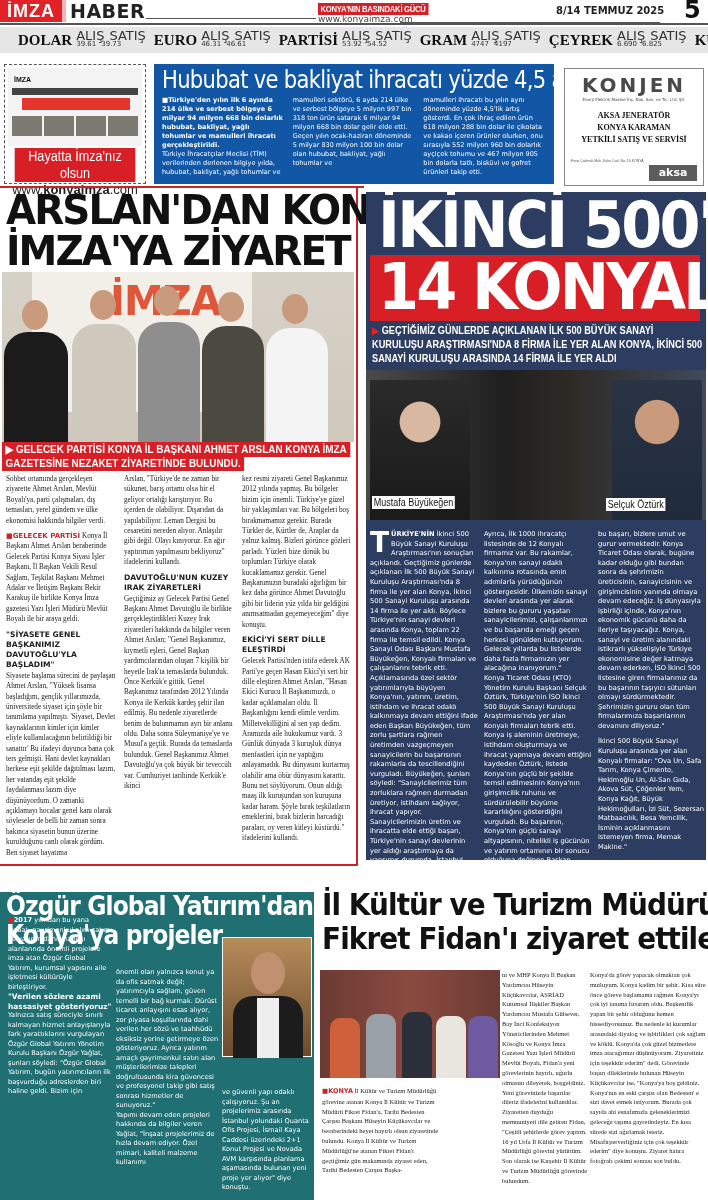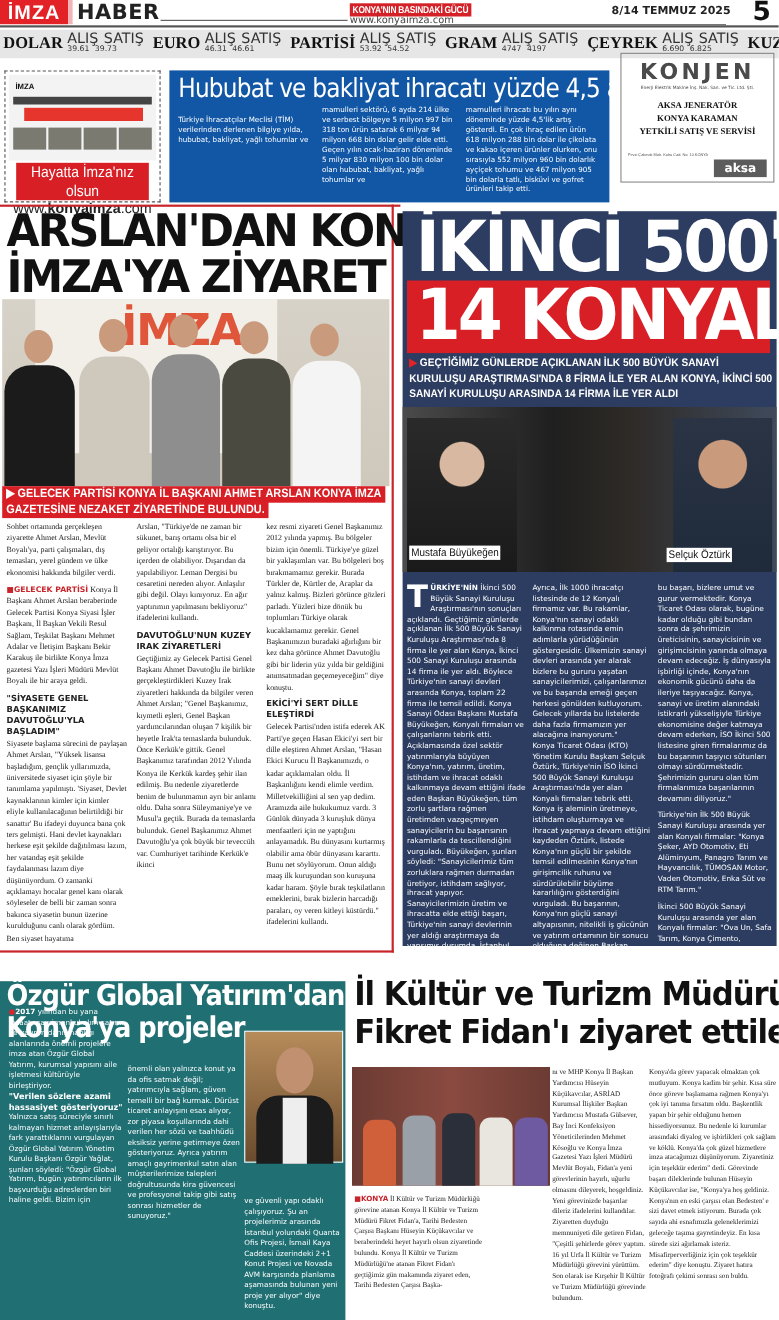--- a/index.html
+++ b/index.html
@@ -10,21 +10,21 @@
   .logo-pink{left:62px;top:0;width:4px;height:22px;background:#f5b3b5}
   .section-title{left:70px;top:0;font:bold 19px "DejaVu Sans",sans-serif;color:#222;letter-spacing:0.5px}
   .header-line{left:146px;top:18px;width:170px;border-top:1px solid #555}
   .slogan{left:318px;top:3px;background:#d42027;color:#fff;font:bold 9px "Liberation Sans",sans-serif;padding:1px 3px;letter-spacing:-0.3px;transform:scaleX(0.85);transform-origin:left}
   .site-url{left:318px;top:14px;font:9px "DejaVu Sans",sans-serif;color:#444}
   .header-line2{left:400px;top:22px;width:260px;border-top:1px solid #555}
   .date{left:556px;top:5px;font:bold 10px "DejaVu Sans",sans-serif;color:#222}
   .page-num{left:684px;top:-4px;font:bold 24px "DejaVu Sans",sans-serif}
   .top-rule{left:0;top:23px;width:708px;border-top:2px solid #555}
   
-  .cur-bar{left:0;top:27px;width:708px;height:26px;background:#e6e6e6;display:flex;padding-left:3px}
+  .cur-bar{left:0;top:27px;width:708px;height:26px;background:#e6e6e6;display:flex;padding-left:18px}
   .cur{display:flex;align-items:center;margin-right:8px}
   .cur-name{font:bold 15px "Liberation Serif",serif;margin-right:4px}
   .cur-vals{display:flex;flex-direction:column;font:7px "DejaVu Sans",sans-serif;line-height:9px;color:#333}
   .cur-vals .lbl{font-size:13px}
   .cur-vals .row{display:flex;gap:5px}
   
   .ad-left{left:4px;top:64px;width:142px;height:120px;border:1px dashed #555;padding:3px}
   .ad-mock{width:134px;height:78px;background:#f3f3f3;position:relative}
   .ad-mock .m-logo{position:absolute;left:6px;top:8px;font:bold 7px "Liberation Sans",sans-serif}
   .ad-mock .m-bar{position:absolute;left:4px;top:20px;width:126px;height:7px;background:#444}
@@ -34,21 +34,21 @@
   .ad-slogan{margin-top:2px;background:#d81f26;color:#fff;font:14px "Liberation Sans",sans-serif;text-align:center;transform:scaleX(0.9);line-height:17px}
   .ad-url{text-align:center;font:13px "Liberation Sans",sans-serif;color:#222}
   .ad-url b{font-weight:bold}
   
   .hub{left:154px;top:64px;width:400px;height:120px;background:#1157a6;color:#fff;padding:2px 8px}
   .hub h2{font:24px "DejaVu Sans",sans-serif;letter-spacing:-0.8px;transform:scaleX(0.88);transform-origin:left;white-space:nowrap;line-height:28px}
   .hub-cols{display:flex;gap:8px;font:6.5px "DejaVu Sans",sans-serif;line-height:9px;margin-top:2px}
   .hub-cols div{flex:1}
   .hub-cols b{font-weight:bold}
   
-  .konjen{left:564px;top:48px;width:140px;height:118px;border:1px solid #888;text-align:center;padding:4px}
+  .konjen{left:564px;top:68px;width:140px;height:118px;border:1px solid #888;text-align:center;padding:4px}
   .konjen .k-logo{font:bold 20px "DejaVu Sans",sans-serif;color:#4a4a4a;letter-spacing:3px}
   .konjen .k-sub{font:4px "DejaVu Sans",sans-serif;color:#444;margin-bottom:8px}
   .konjen .k-text{font:bold 8px "Liberation Serif",serif;line-height:12px}
   .konjen .k-small{position:absolute;left:6px;top:90px;font:3.5px sans-serif;color:#555;text-align:left;width:74px;line-height:5px}
   .konjen .k-aksa{position:absolute;right:6px;top:96px;width:48px;height:16px;background:#5c5c5c;color:#fff;font:bold 11px "DejaVu Sans",sans-serif;line-height:16px}
   
   .red-rule{left:0;top:186px;width:364px;border-top:2px solid #c8252b}
   .red-box-left{left:0;top:186px;width:358px;height:680px;border-right:2px solid #c8252b;border-bottom:2px solid #c8252b}
   
   .arslan-h{left:6px;top:190px;font:bold 41px "DejaVu Sans",sans-serif;letter-spacing:-2px;line-height:41px;transform:scaleX(0.95);transform-origin:left;white-space:nowrap}
@@ -194,21 +194,21 @@
         <div></div>
       </div>
   </div>
   <div class="ad-slogan">Hayatta İmza'nız olsun</div>
   <div class="ad-url"><span>www.</span><b>konyaimza</b><span>.com</span></div>
 </div>
 
 <div class="abs hub">
   <h2>Hububat ve bakliyat ihracatı yüzde 4,5 arttı</h2>
   <div class="hub-cols">
-    <div><br><span>Türkiye İhracatçılar Meclisi (TİM) verilerinden derlenen bilgiye yılda, hububat, bakliyat, yağlı tohumlar ve</span></div>
+    <div><b>■<span>Türkiye'den yılın ilk 6 ayında 214 ülke ve serbest bölgeye 6 milyar 94 milyon 668 bin dolarlık hububat, bakliyat, yağlı tohumlar ve mamulleri ihracatı gerçekleştirildi.</span></b><br><span>Türkiye İhracatçılar Meclisi (TİM) verilerinden derlenen bilgiye yılda, hububat, bakliyat, yağlı tohumlar ve</span></div>
     <div>mamulleri sektörü, 6 ayda 214 ülke ve serbest bölgeye 5 milyon 997 bin 318 ton ürün satarak 6 milyar 94 milyon 668 bin dolar gelir elde etti. Geçen yılın ocak-haziran döneminde 5 milyar 830 milyon 100 bin dolar olan hububat, bakliyat, yağlı tohumlar ve</div>
     <div>mamulleri ihracatı bu yılın aynı döneminde yüzde 4,5'lik artış gösterdi. En çok ihraç edilen ürün 618 milyon 288 bin dolar ile çikolata ve kakao içeren ürünler olurken, onu sırasıyla 552 milyon 960 bin dolarlık ayçiçek tohumu ve 467 milyon 905 bin dolarla tatlı, bisküvi ve gofret ürünleri takip etti.</div>
   </div>
 </div>
 
 <div class="abs konjen">
   <div class="k-logo">KONJEN</div>
   <div class="k-sub">Enerji Elektrik Makine İnş. Nak. San. ve Tic. Ltd. Şti.</div>
   <div class="k-text">AKSA JENERATÖR</div>
   <div class="k-text">KONYA KARAMAN</div>
@@ -271,41 +271,41 @@
 </div>
 <div class="abs ik-text" style="left:370px;top:530px;width:108px">
   <span class="dropcap">T</span><b>ÜRKİYE'NİN</b> <span>İkinci 500 Büyük Sanayi Kuruluşu Araştırması'nın sonuçları açıklandı. Geçtiğimiz günlerde açıklanan İlk 500 Büyük Sanayi Kuruluşu Araştırması'nda 8 firma ile yer alan Konya, İkinci 500 Sanayi Kuruluşu arasında 14 firma ile yer aldı. Böylece Türkiye'nin sanayi devleri arasında Konya, toplam 22 firma ile temsil edildi. Konya Sanayi Odası Başkanı Mustafa Büyükeğen, Konyalı firmaları ve çalışanlarını tebrik etti. Açıklamasında özel sektör yatırımlarıyla büyüyen Konya'nın, yatırım, üretim, istihdam ve ihracat odaklı kalkınmaya devam ettiğini ifade eden Başkan Büyükeğen, tüm zorlu şartlara rağmen üretimden vazgeçmeyen sanayicilerin bu başarısının rakamlarla da tescillendiğini vurguladı. Büyükeğen, şunları söyledi: "Sanayicilerimiz tüm zorluklara rağmen durmadan üretiyor, istihdam sağlıyor, ihracat yapıyor. Sanayicilerimizin üretim ve ihracatta elde ettiği başarı, Türkiye'nin sanayi devlerinin yer aldığı araştırmaya da yansımış durumda. İstanbul Sanayi Odası tarafından açıklanan listelere baktığımızda; İlk 500'de 8, İkinci 500'de ise 14 olmak üzere toplam 22 firmamızla devler liginde yer almanın gururunu yaşıyoruz.</span>
 </div>
 <div class="abs ik-text" style="left:484px;top:530px;width:108px">
   <div>Ayrıca, İlk 1000 ihracatçı listesinde de 12 Konyalı firmamız var. Bu rakamlar, Konya'nın sanayi odaklı kalkınma rotasında emin adımlarla yürüdüğünün göstergesidir. Ülkemizin sanayi devleri arasında yer alarak bizlere bu gururu yaşatan sanayicilerimizi, çalışanlarımızı ve bu başarıda emeği geçen herkesi gönülden kutluyorum. Gelecek yıllarda bu listelerde daha fazla firmamızın yer alacağına inanıyorum."</div>
   <div>Konya Ticaret Odası (KTO) Yönetim Kurulu Başkanı Selçuk Öztürk, Türkiye'nin İSO İkinci 500 Büyük Sanayi Kuruluşu Araştırması'nda yer alan Konyalı firmaları tebrik etti. Konya iş aleminin üretmeye, istihdam oluşturmaya ve ihracat yapmaya devam ettiğini kaydeden Öztürk, listede Konya'nın güçlü bir şekilde temsil edilmesinin Konya'nın girişimcilik ruhunu ve sürdürülebilir büyüme kararlılığını gösterdiğini vurguladı. Bu başarının, Konya'nın güçlü sanayi altyapısının, nitelikli iş gücünün ve yatırım ortamının bir sonucu olduğuna değinen Başkan Öztürk, açıklamasında şu sözlere yer verdi; "İSO İkinci 500 listesinde 14 firmamızın yer alması, Konya'nın sanayi potansiyelinin ve üretim iştahının somut bir göstergesidir. Sanayicilerimizin ortaya koyduğu</div>
 </div>
 <div class="abs ik-text" style="left:598px;top:530px;width:106px">
   <div style="margin-bottom:6px">bu başarı, bizlere umut ve gurur vermektedir. Konya Ticaret Odası olarak, bugüne kadar olduğu gibi bundan sonra da şehrimizin üreticisinin, sanayicisinin ve girişimcisinin yanında olmaya devam edeceğiz. İş dünyasıyla işbirliği içinde, Konya'nın ekonomik gücünü daha da ileriye taşıyacağız. Konya, sanayi ve üretim alanındaki istikrarlı yükselişiyle Türkiye ekonomisine değer katmaya devam ederken, İSO İkinci 500 listesine giren firmalarımız da bu başarının taşıyıcı sütunları olmayı sürdürmektedir. Şehrimizin gururu olan tüm firmalarımıza başarılarının devamını diliyoruz."</div>
-  <div style="margin-bottom:6px">Türkiye'nin İlk 500 Büyük Sanayi Kuruluşu arasında yer alan Konyalı firmalar: "Konya Şeker, AYD Otomotiv, Eti Alüminyum, Panagro Tarım ve Hayvancılık, TÜMOSAN Motor, Vaden Otomotiv, Enka Süt ve RTM Tarım."</div>
   <div>İkinci 500 Büyük Sanayi Kuruluşu arasında yer alan Konyalı firmalar: "Ova Un, Safa Tarım, Konya Çimento, Hekimoğlu Un, Al-San Gıda, Akova Süt, Çöğenler Yem, Konya Kağıt, Büyük Hekimoğulları, İzi Süt, Sezersan Matbaacılık, Besa Yemcilik, İsminin açıklanmasını istemeyen firma, Memak Makine."</div>
 </div>
 
 <div class="abs ozgur"></div>
 <div class="abs oz-h">
     <div>Özgür Global Yatırım'dan</div>
     <div>Konya'ya projeler</div>
   </div>
 <div class="abs oz-photo">
   <div style="position:absolute;left:28px;top:14px;width:34px;height:42px;border-radius:50%;background:#c09070"></div>
   <div style="position:absolute;left:10px;top:58px;width:70px;height:62px;background:#1c1c1c;border-radius:20px 20px 0 0"></div>
   <div style="position:absolute;left:34px;top:60px;width:22px;height:60px;background:#eee"></div>
 </div>
 <div class="abs oz-text" style="left:8px;top:916px;width:104px">
   <span style="color:#e32227">●</span><b>2017</b> <span>yılından bu yana inşaat, gayrimenkul alım-satımı ve yatırım danışmanlığı alanlarında önemli projelere imza atan Özgür Global Yatırım, kurumsal yapısını aile işletmesi kültürüyle birleştiriyor.</span>
   <div style="font-weight:bold;font-size:7.4px">"Verilen sözlere azami hassasiyet gösteriyoruz"</div>
   <div>Yalnızca satış süreciyle sınırlı kalmayan hizmet anlayışlarıyla fark yarattıklarını vurgulayan Özgür Global Yatırım Yönetim Kurulu Başkanı Özgür Yağlat, şunları söyledi: "Özgür Global Yatırım, bugün yatırımcıların ilk başvurduğu adreslerden biri haline geldi. Bizim için</div>
 </div>
 <div class="abs oz-text" style="left:116px;top:968px;width:104px">
   <div>önemli olan yalnızca konut ya da ofis satmak değil; yatırımcıyla sağlam, güven temelli bir bağ kurmak. Dürüst ticaret anlayışını esas alıyor, zor piyasa koşullarında dahi verilen her sözü ve taahhüdü eksiksiz yerine getirmeye özen gösteriyoruz. Ayrıca yatırım amaçlı gayrimenkul satın alan müşterilerimize talepleri doğrultusunda kira güvencesi ve profesyonel takip gibi satış sonrası hizmetler de sunuyoruz."</div>
+  <div>Yapımı devam eden projeleri hakkında da bilgiler veren Yağlat, "İnşaat projelerimiz de hızla devam ediyor. Özel mimari, kaliteli malzeme kullanımı</div>
 </div>
 <div class="abs oz-text" style="left:222px;top:1088px;width:90px">ve güvenli yapı odaklı çalışıyoruz. Şu an projelerimiz arasında İstanbul yolundaki Quanta Ofis Projesi, İsmail Kaya Caddesi üzerindeki 2+1 Konut Projesi ve Novada AVM karşısında planlama aşamasında bulunan yeni proje yer alıyor" diye konuştu.</div>
 
 <div class="abs fik-h">
     <div>İl Kültür ve Turizm Müdürü</div>
     <div>Fikret Fidan'ı ziyaret ettiler</div>
   </div>
 <div class="abs fik-photo">
   <div class="person" style="left:10px;width:30px;height:60px;background:#d0603a;border-radius:10px 10px 0 0"></div>
   <div class="person" style="left:46px;width:30px;height:64px;background:#9aa0a8;border-radius:10px 10px 0 0"></div>

